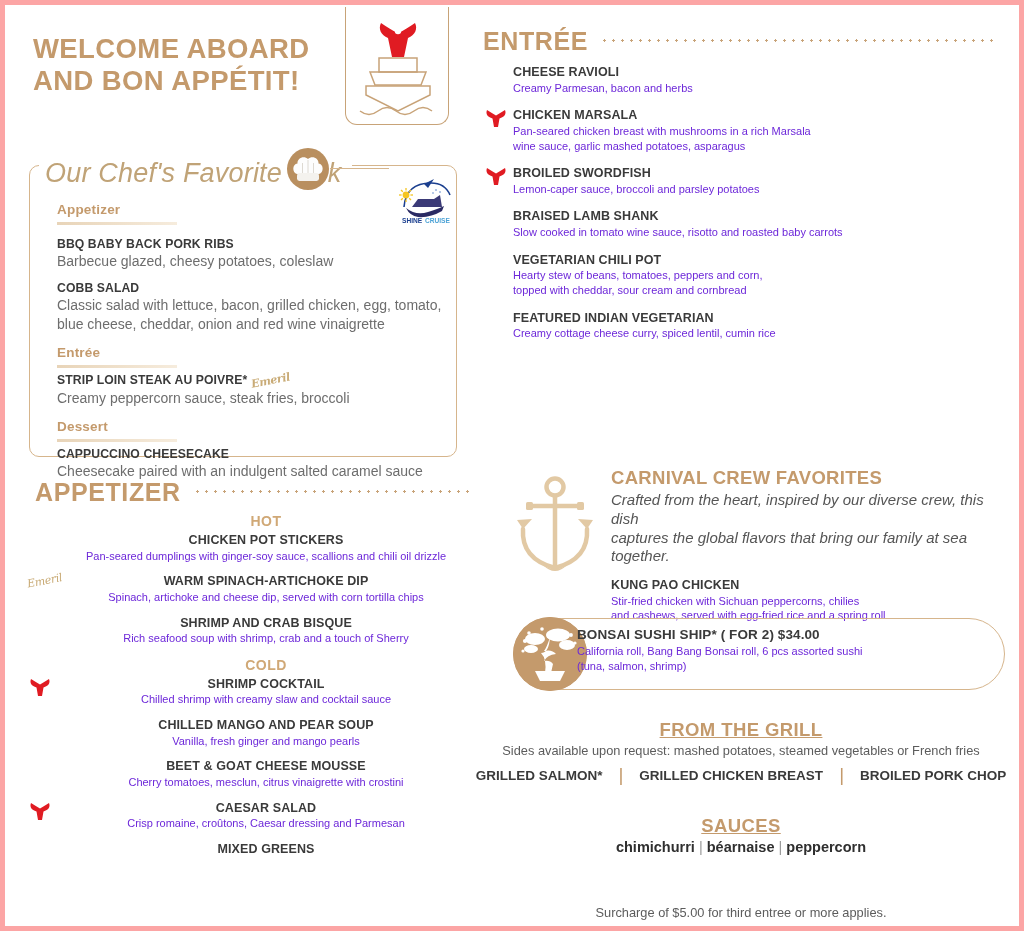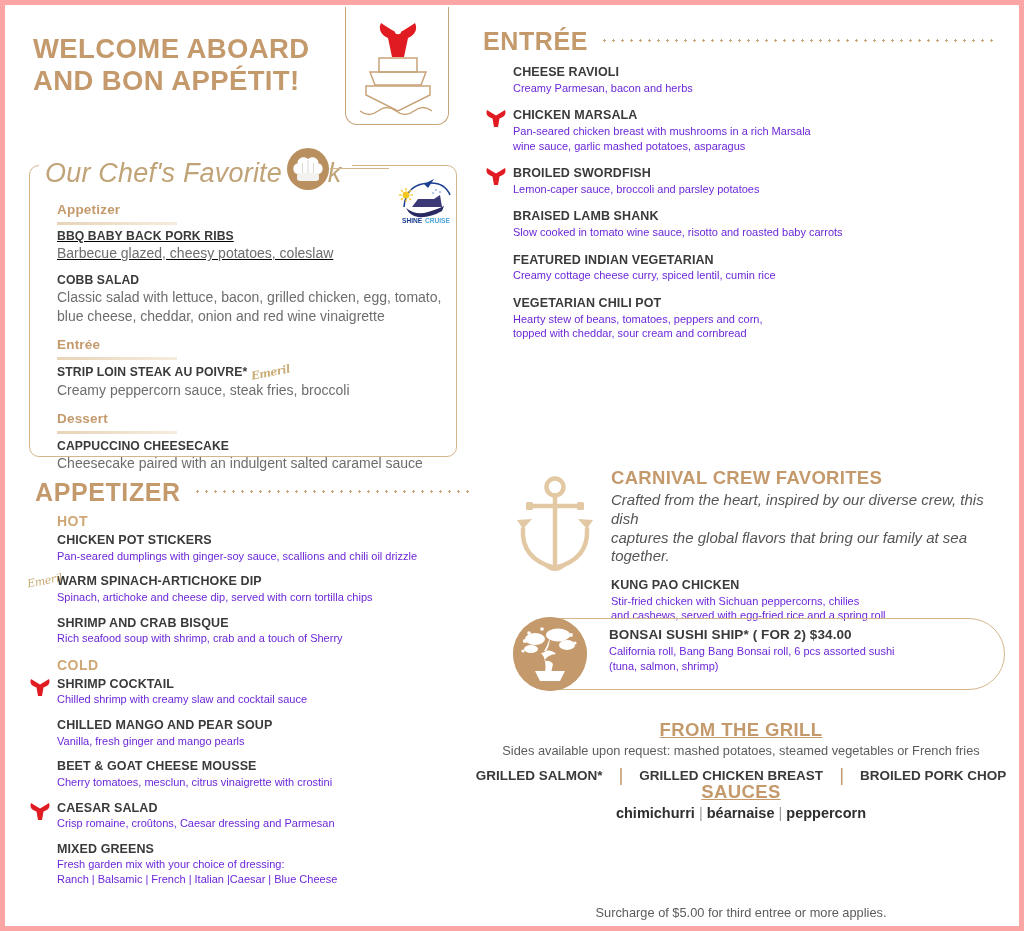--- a/index.html
+++ b/index.html
@@ -98,21 +98,21 @@
   }
   .sub-head {
     font-size: 14px; font-weight: bold; color: #d0a876;
     letter-spacing: .5px; margin: 6px 0 4px 0;
   }
 
   
   .left-col {
     position: absolute; left: 30px; top: 473px; width: 440px;
   }
-  .list { margin-left: 22px; }
+  .list { margin-left: 22px; text-align: center; }
   .item { position: relative; margin-bottom: 11px; }
   .funnel {
     position: absolute; left: -28px; top: 0px; width: 22px; height: 20px;
   }
   .emeril-mark {
     position: absolute; left: -30px; top: 1px; width: 28px;
   }
 
   
   .right-col { position: absolute; left: 478px; top: 22px; width: 516px; }
@@ -135,34 +135,34 @@
 
   
   .bonsai-box {
     position: absolute; left: 512px; top: 613px; width: 488px; height: 72px;
     border: 1.3px solid #d6b58c; border-radius: 36px;
   }
   .bonsai-circle {
     position: absolute; left: 508px; top: 612px;
     width: 74px; height: 74px; border-radius: 50%; background: #c49a6c;
   }
-  .bonsai-text { position: absolute; left: 604px; top: 622px; width: 400px; }
+  .bonsai-text { position: absolute; left: 572px; top: 622px; width: 400px; }
 
   
   .grill { position: absolute; left: 460px; top: 714px; width: 552px; text-align: center; }
   .mid-head {
     font-size: 18.5px; font-weight: bold; color: #c49a6c; letter-spacing: .4px; text-decoration: underline;
   }
   .grill-note { font-size: 12.8px; color: #5c5c5c; margin-top: 2px; }
   .grill-items {
     margin-top: 6px; font-size: 13.5px; font-weight: bold; color: #3a3a3a;
     display: flex; justify-content: center; align-items: center; gap: 16px;
   }
   .pipe { color: #c49a6c; font-weight: normal; font-size: 19px; }
-  .sauces { position: absolute; left: 460px; top: 776px; width: 552px; text-align: center; }
+  .sauces { position: absolute; left: 460px; top: 810px; width: 552px; text-align: center; }
   .sauce-items {
     margin-top: 2px; font-size: 14.5px; font-weight: bold; color: #2f2f2f;
   }
   .sauce-items .sep { color: #9a9a9a; font-weight: normal; }
   .surcharge {
     position: absolute; left: 460px; top: 900px; width: 552px;
     text-align: center; font-size: 12.8px; color: #5c5c5c;
   }
 </style>
 </head>
@@ -226,21 +226,21 @@
         <circle cx="39" cy="16" r="1"></circle>
     </g>
     <text x="8" y="46" font-family="Liberation Sans, sans-serif" font-size="6.6" font-weight="bold" fill="#1b3f8f">SHINE</text>
     <text x="31" y="46" font-family="Liberation Sans, sans-serif" font-size="6.6" font-weight="bold" fill="#4da3d6">CRUISE</text>
   </svg>
 
   <div class="chef-inner">
     
     <div class="course-head">Appetizer</div>
     <div class="course-underline"></div>
-    <div class="pick-item" style="margin-top:4px;text-decoration:underline;">
+    <div class="pick-item" style="margin-top:12px;">
       <div class="dish-name">BBQ BABY BACK PORK RIBS</div>
       <div class="dish-desc pre" style="white-space:pre-line;">Barbecue glazed, cheesy potatoes, coleslaw</div>
     </div>
     <div class="pick-item">
       <div class="dish-name">COBB SALAD</div>
       <div class="dish-desc" style="white-space:pre-line;">Classic salad with lettuce, bacon, grilled chicken, egg, tomato,
 blue cheese, cheddar, onion and red wine vinaigrette</div>
     </div>
     
     <div class="course-head">Entrée</div>
@@ -309,22 +309,20 @@
       <div class="item">
         <svg class="funnel" viewBox="0 0 22 20">
           <path d="M2 2 C6 4.5 9 6.5 11 7.5 C13 6.5 16 4.5 20 2 C21.6 6 19.5 9 14.5 10.5 L13 19 L9 19 L7.5 10.5 C2.5 9 0.4 6 2 2 Z" fill="#e01b22"></path>
         </svg>
         <div class="dish-name">CAESAR SALAD</div>
         <div class="dish-desc">Crisp romaine, croûtons, Caesar dressing and Parmesan</div>
       </div>
 
       <div class="item">
         <div class="dish-name">MIXED GREENS</div>
-        <div class="dish-desc" style="white-space:pre-line;">Fresh garden mix with your choice of dressing:
-Ranch | Balsamic | French | Italian |Caesar | Blue Cheese</div>
       </div>
     </div>
   </div>
 
   <div class="right-col">
     <div class="sec-head-row">
       <div class="sec-head">ENTRÉE</div>
       <div class="dots"></div>
     </div>
 
@@ -346,27 +344,27 @@
           <path d="M2 2 C6 4.5 9 6.5 11 7.5 C13 6.5 16 4.5 20 2 C21.6 6 19.5 9 14.5 10.5 L13 19 L9 19 L7.5 10.5 C2.5 9 0.4 6 2 2 Z" fill="#e01b22"></path>
         </svg>
         <div class="dish-name">BROILED SWORDFISH</div>
         <div class="dish-desc">Lemon-caper sauce, broccoli and parsley potatoes</div>
       </div>
       <div class="item">
         <div class="dish-name">BRAISED LAMB SHANK</div>
         <div class="dish-desc">Slow cooked in tomato wine sauce, risotto and roasted baby carrots</div>
       </div>
       <div class="item">
-        <div class="dish-name">FEATURED INDIAN VEGETARIAN</div>
-        <div class="dish-desc">Creamy cottage cheese curry, spiced lentil, cumin rice</div>
-      </div>
-      <div class="item">
         <div class="dish-name">VEGETARIAN CHILI POT</div>
         <div class="dish-desc" style="white-space:pre-line;">Hearty stew of beans, tomatoes, peppers and corn,
 topped with cheddar, sour cream and cornbread</div>
+      </div>
+      <div class="item">
+        <div class="dish-name">FEATURED INDIAN VEGETARIAN</div>
+        <div class="dish-desc">Creamy cottage cheese curry, spiced lentil, cumin rice</div>
       </div>
     </div>
   </div>
 
   <div class="crew">
     <svg class="anchor-ic" viewBox="0 0 84 110">
       <g fill="none" stroke="#e2c9a4" stroke-width="4.5" stroke-linecap="round">
         <circle cx="42" cy="14" r="8.5"></circle>
         <line x1="42" y1="23" x2="42" y2="92"></line>
         <line x1="17" y1="33" x2="67" y2="33"></line>

